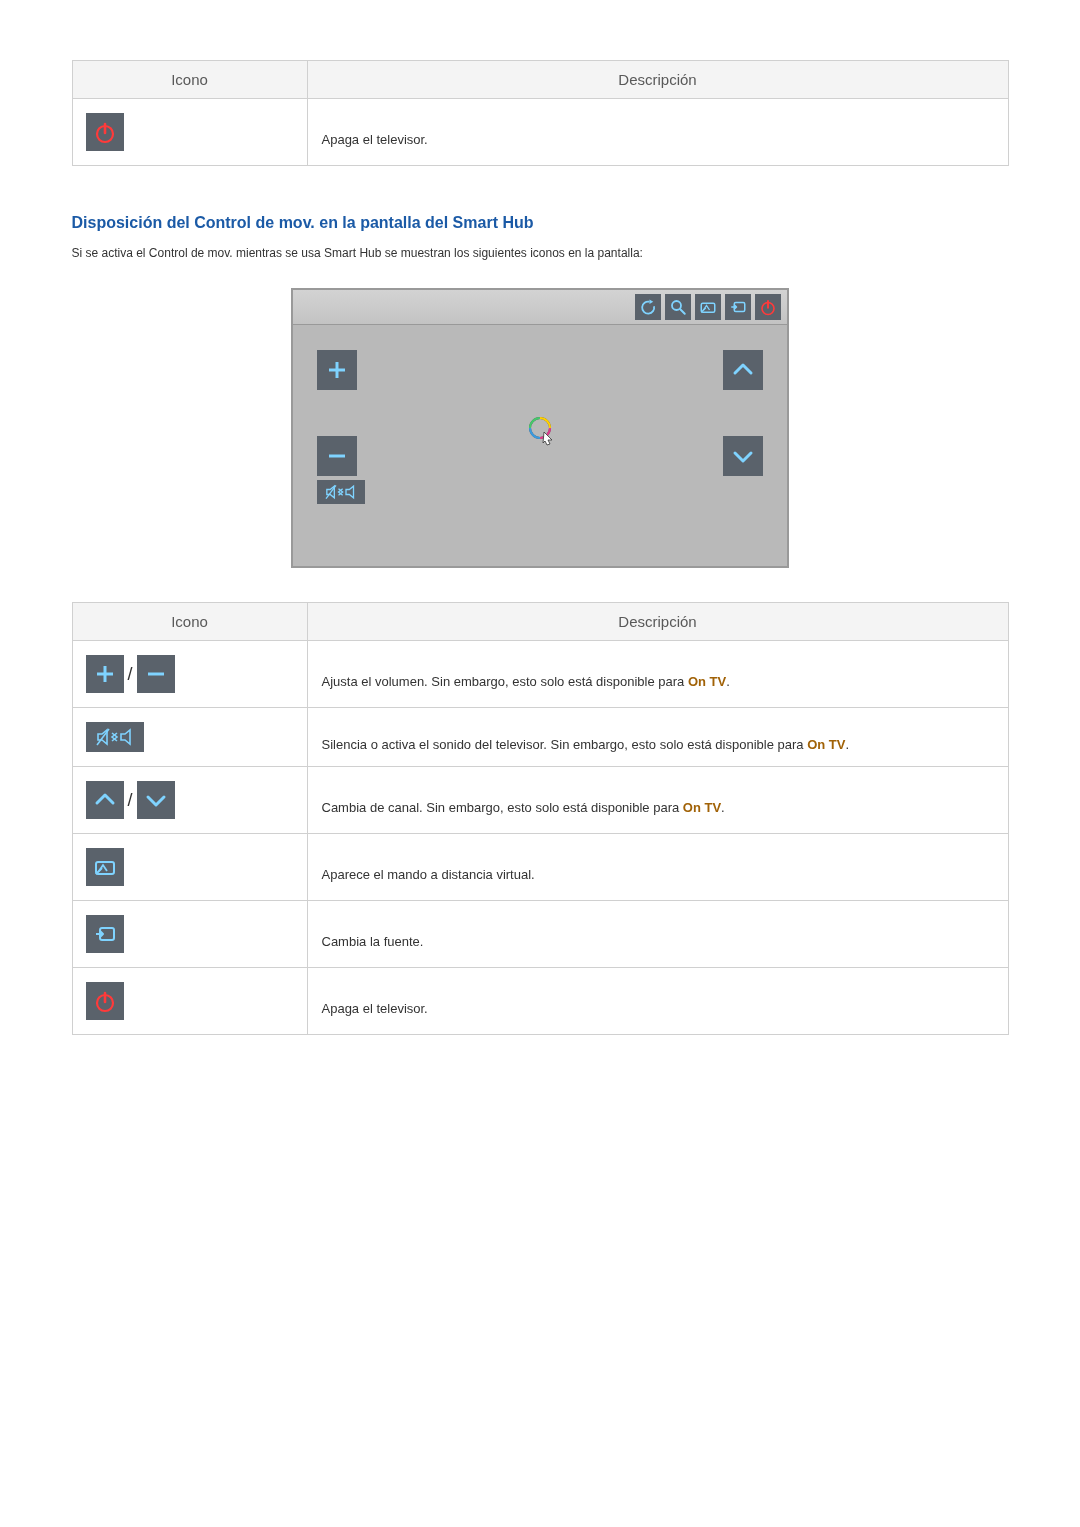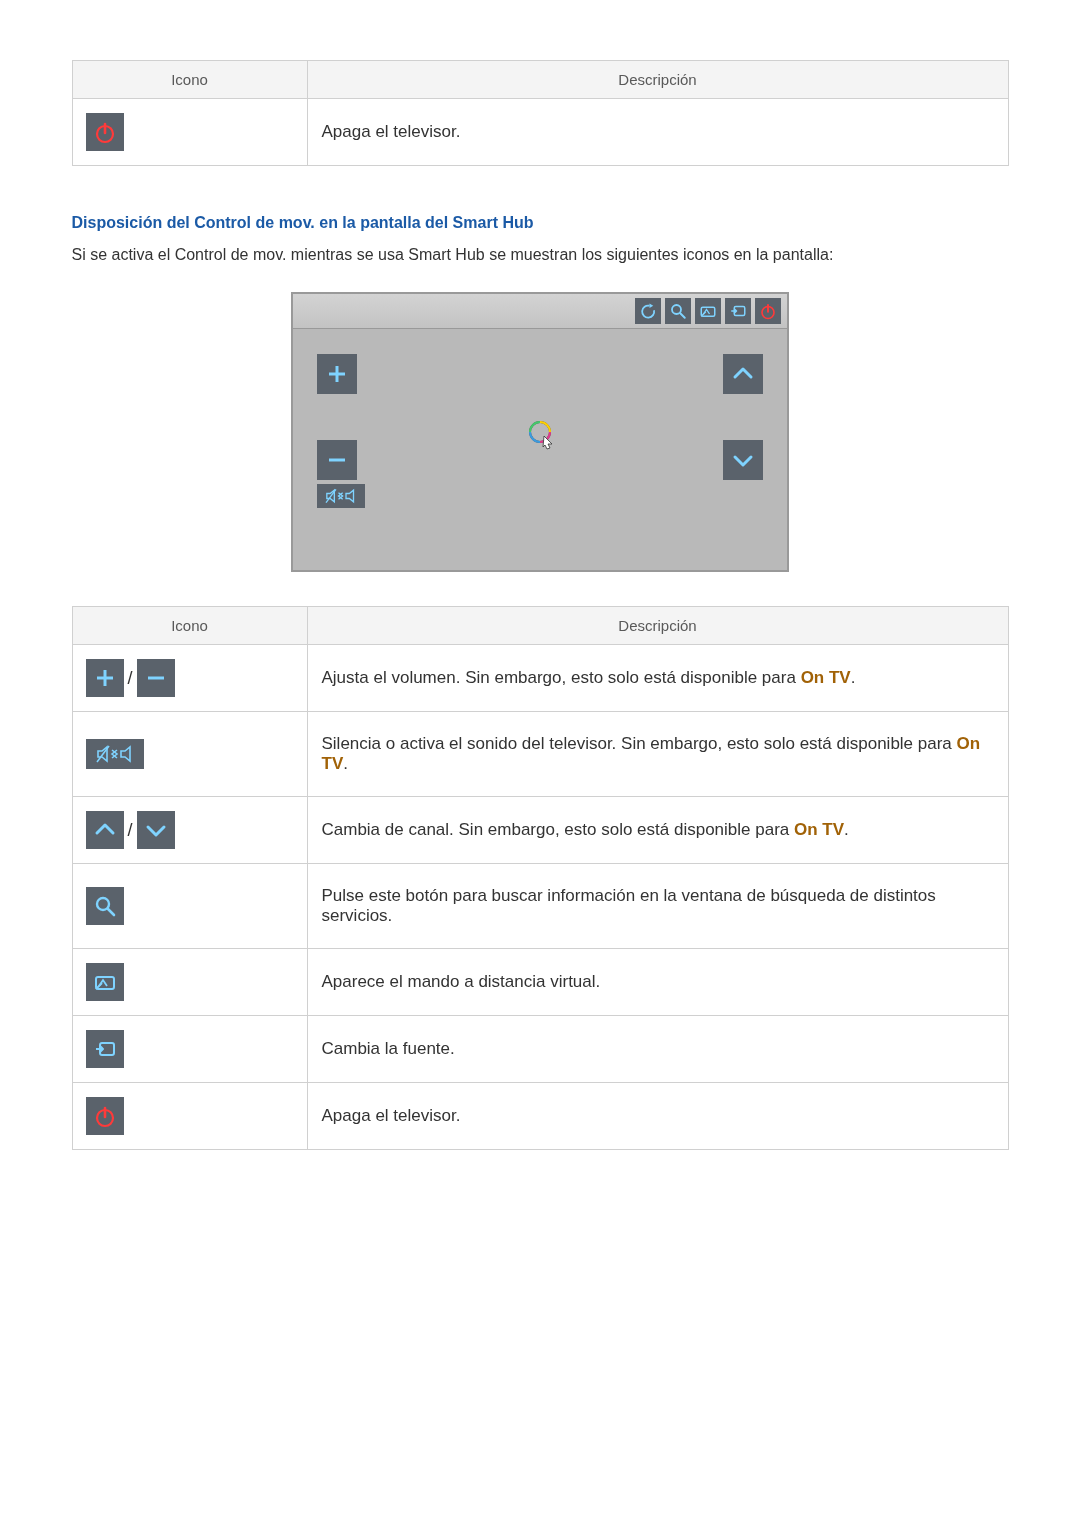--- a/index.html
+++ b/index.html
@@ -32,22 +32,22 @@
     font-size: 15px;
     padding: 10px 8px;
     text-align: center;
   }
   table.icon-table td.icon-cell {
     width: 210px;
     padding: 14px 12px;
     text-align: left;
   }
   table.icon-table td.desc-cell {
-    padding: 22px 14px 22px 14px;
-    font-size: 17px;
+    padding: 22px 14px 8px 14px;
+    font-size: 13px;
     color: #333;
   }
   .tile {
     display: inline-flex;
     align-items: center;
     justify-content: center;
     width: 38px;
     height: 38px;
     background: #5a626b;
     color: #7fd3ff;
@@ -66,21 +66,21 @@
     font-size: 18px;
     padding: 0 3px;
   }
   .section-title {
     font-size: 16px;
     color: #1b5aa6;
     font-weight: bold;
     margin: 48px 0 14px 0;
   }
   .section-body {
-    font-size: 16px;
+    font-size: 12px;
     color: #333;
     margin-bottom: 28px;
   }
   .link-blue { color: #a16207; font-weight: bold; }
   
   .tv-shot {
     width: 498px;
     margin: 0 auto 34px auto;
     background: #b9b9b9;
     border: 2px solid #999;
@@ -319,30 +319,20 @@
                 <use href="#ic-down"></use>
               </svg>
             </span>
       </td>
       <td class="desc-cell">
         <span>Cambia de canal. Sin embargo, esto solo está disponible para </span><span class="link-blue">On TV</span><span>.</span>
       </td>
     </tr>
 
 
-    <tr>
-      <td class="icon-cell">
-        <span class="tile">
-              <svg width="24" height="24" viewBox="0 0 24 24">
-                <use href="#ic-search"></use>
-              </svg>
-            </span>
-      </td>
-      <td class="desc-cell">Pulse este botón para buscar información en la ventana de búsqueda de distintos servicios.</td>
-    </tr>
 
     <tr>
       <td class="icon-cell">
         <span class="tile">
               <svg width="24" height="24" viewBox="0 0 24 24">
                 <use href="#ic-remote"></use>
               </svg>
             </span>
       </td>
       <td class="desc-cell">Aparece el mando a distancia virtual.</td>

